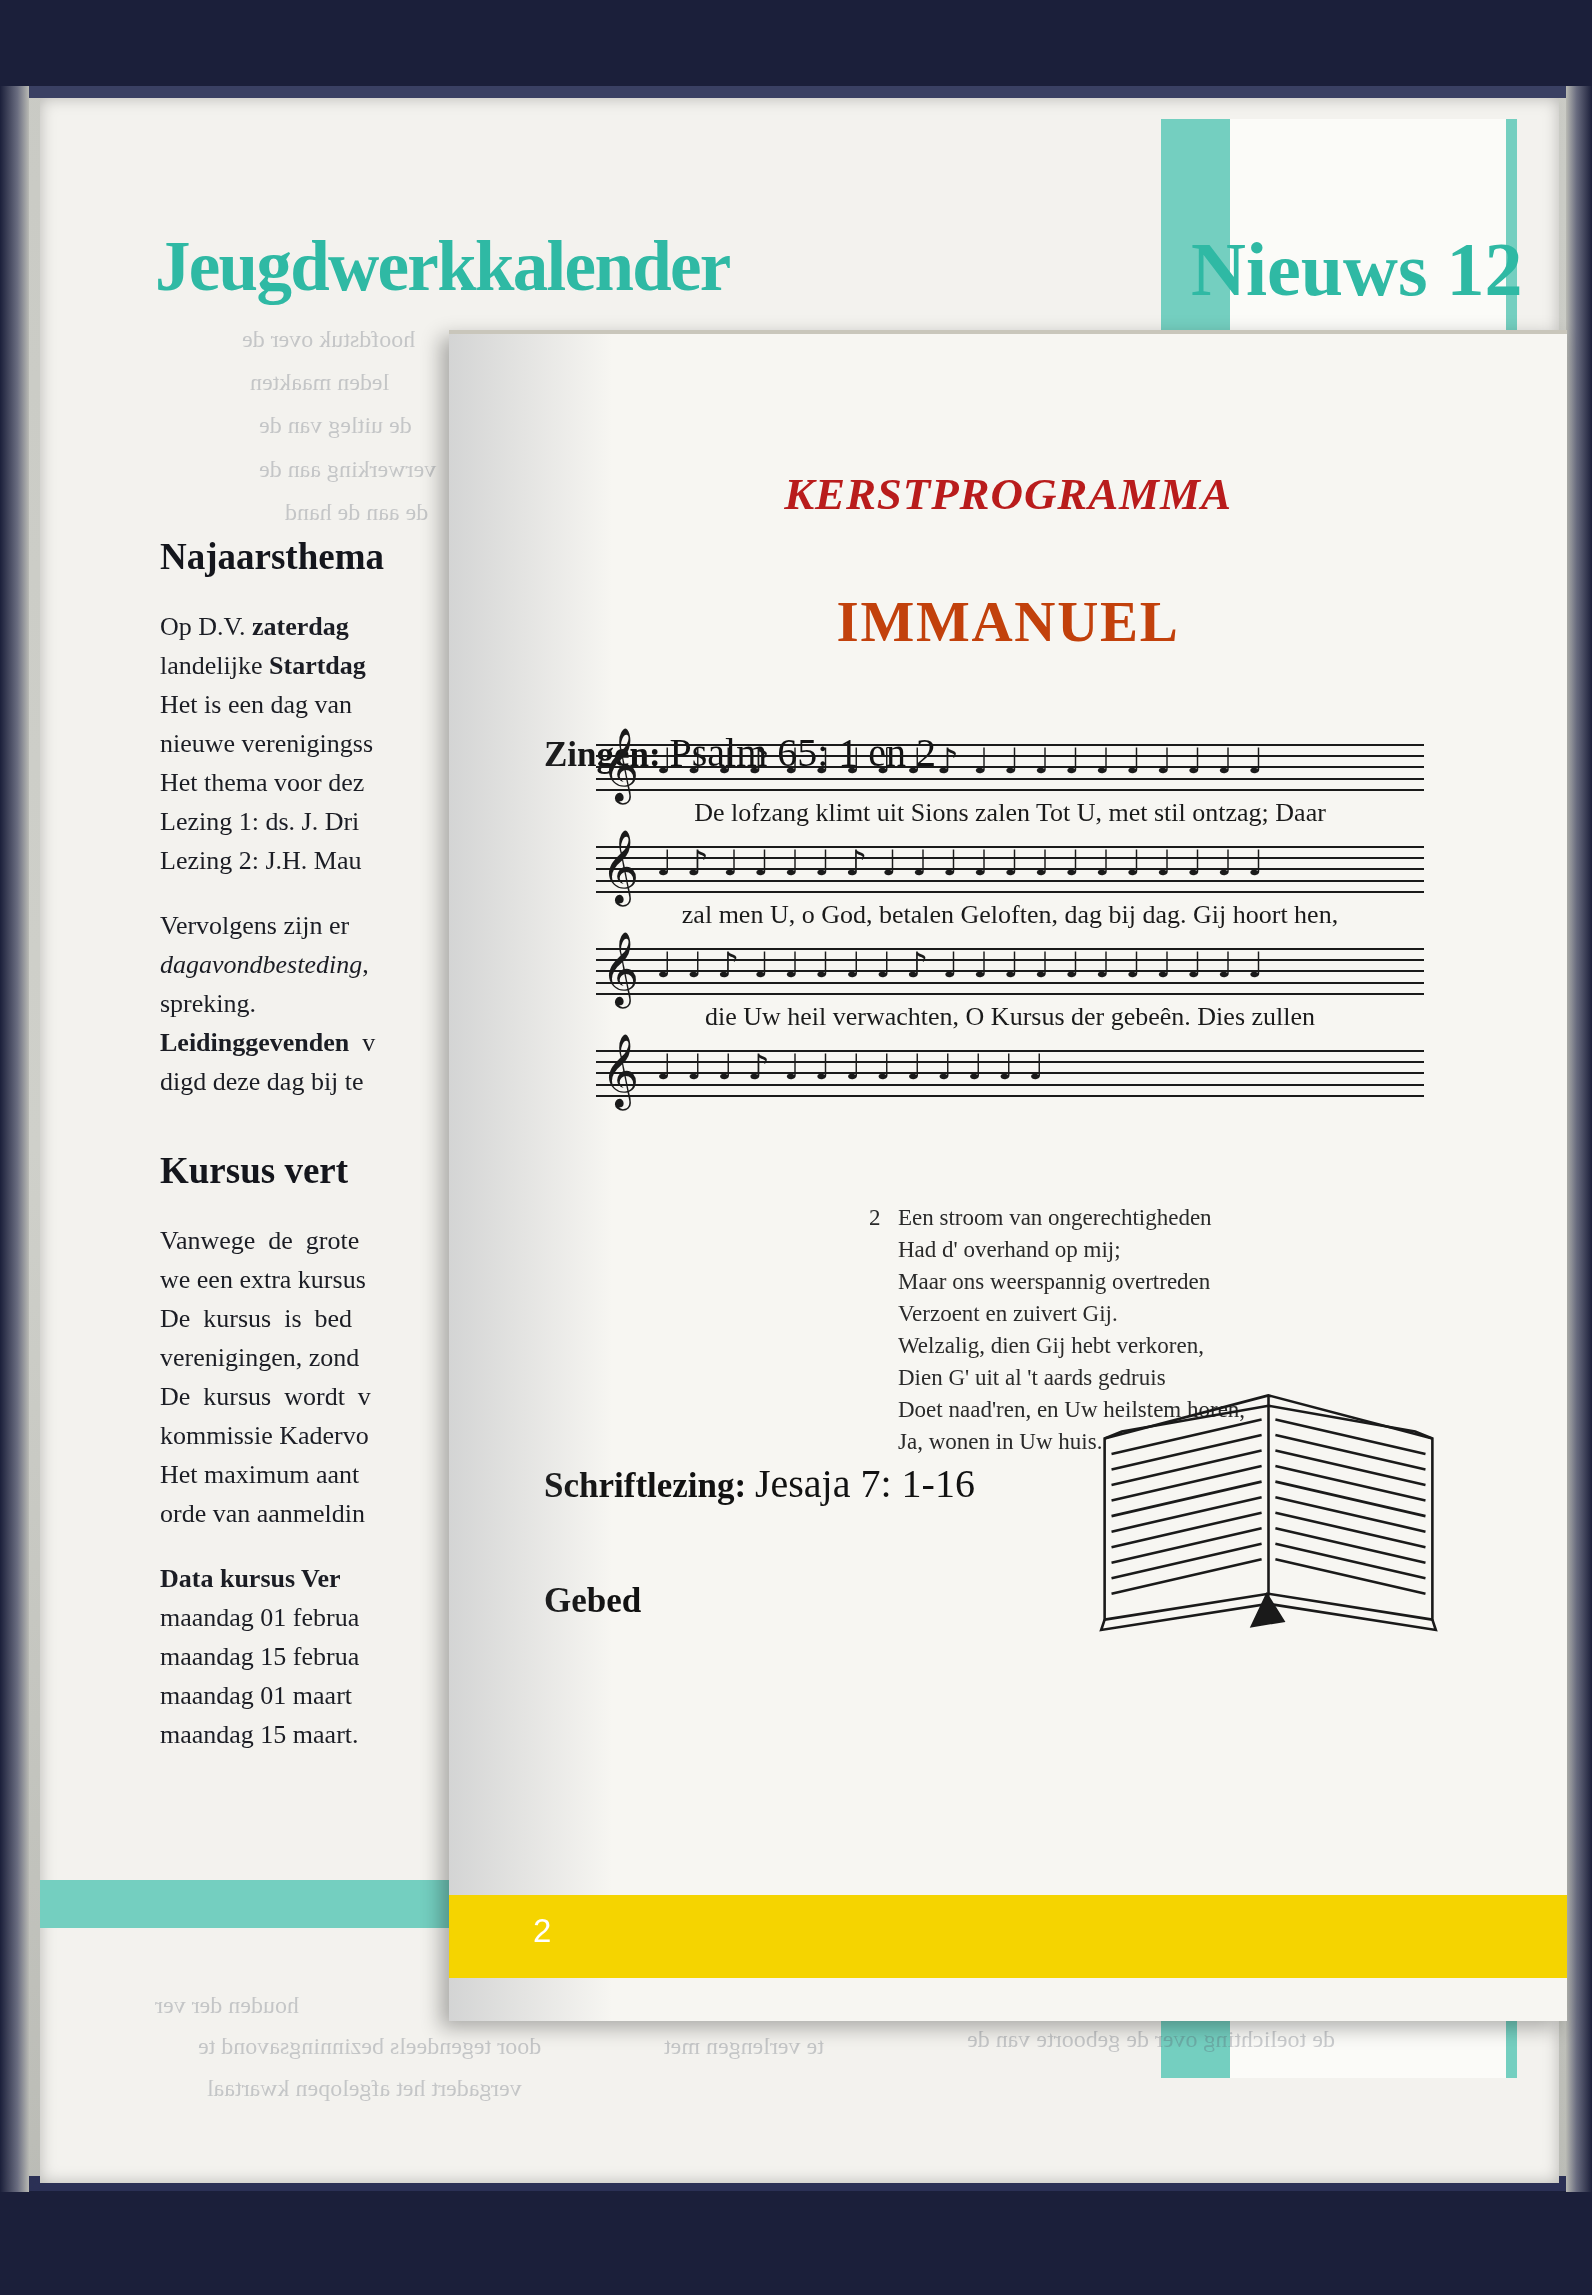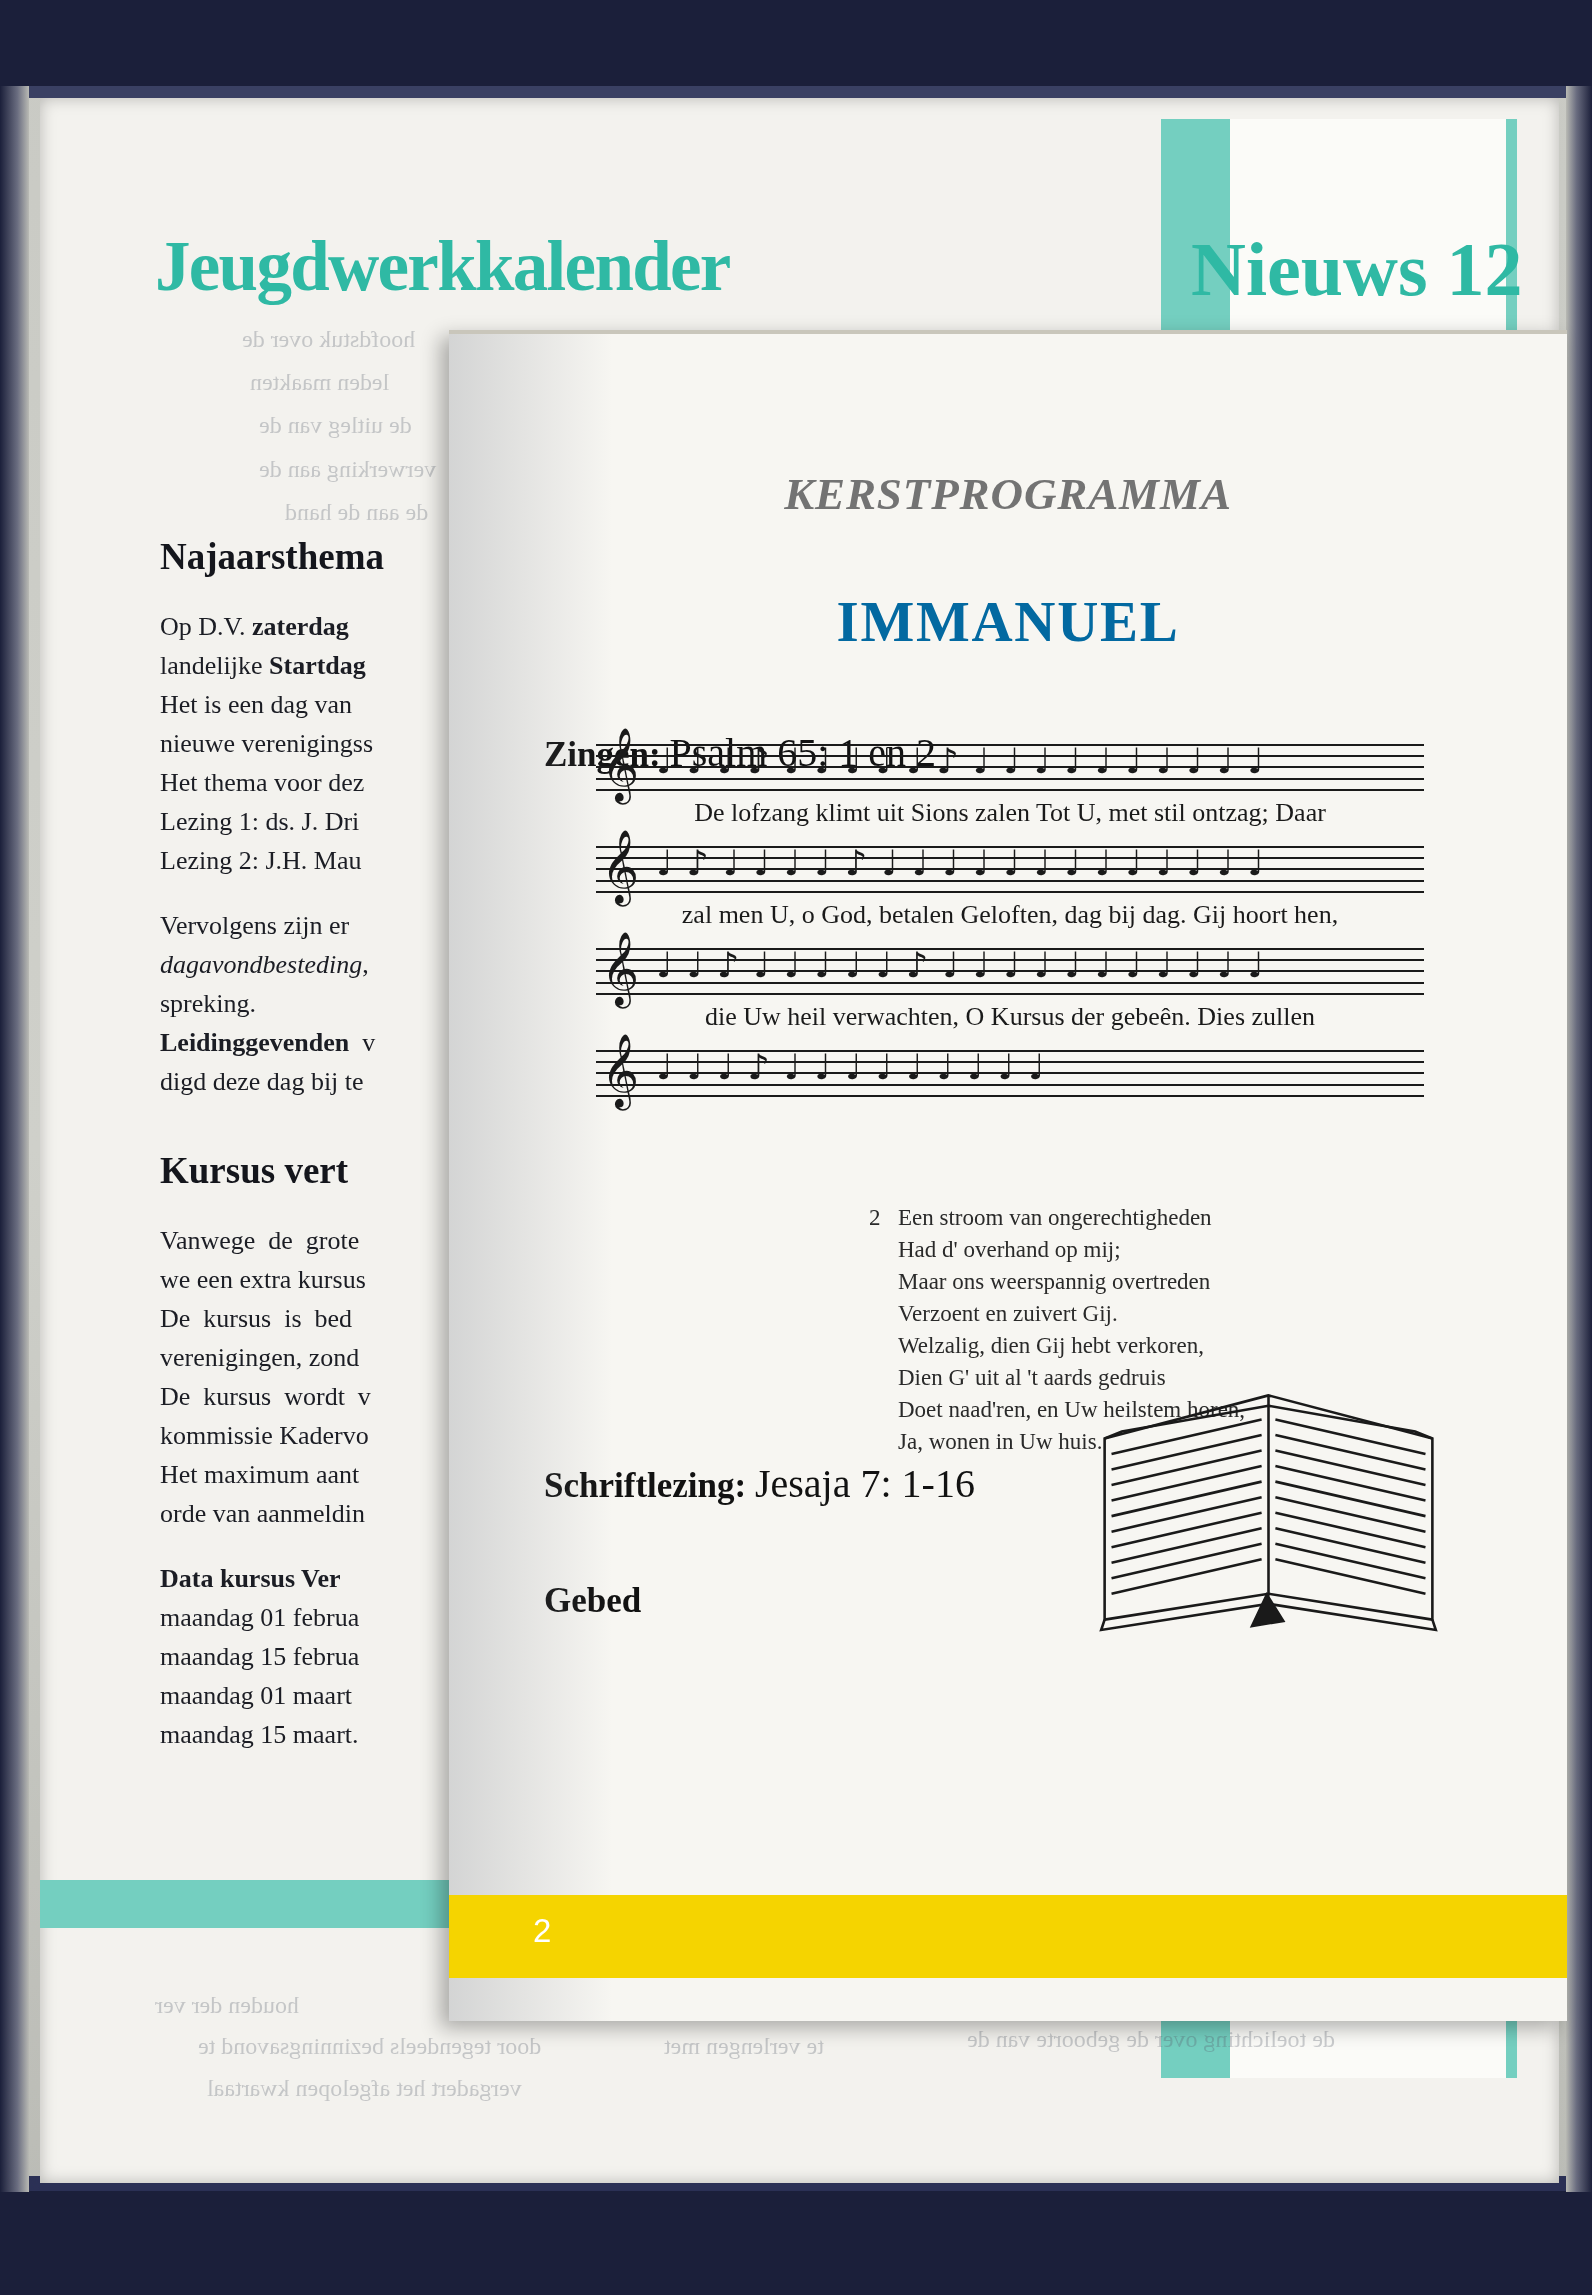--- a/index.html
+++ b/index.html
@@ -202,32 +202,32 @@
   .lf-title {
     position: absolute;
     left: 0; top: 138px;
     width: 1118px;
     text-align: center;
     font-family: "Liberation Serif", serif;
     font-style: italic;
     font-weight: bold;
     font-size: 45px;
     letter-spacing: 0.9px;
-    color: #737373;
+    color: #b91c1c;
   }
   .lf-subtitle {
     position: absolute;
     left: 0; top: 259px;
     width: 1118px;
     text-align: center;
     font-family: "Liberation Serif", serif;
     font-weight: bold;
     font-size: 57px;
     letter-spacing: 1.7px;
-    color: #0369a1;
+    color: #c2410c;
   }
   .lf-label {
     position: absolute;
     font-family: "Liberation Serif", serif;
     font-weight: bold;
     font-size: 35px;
     color: #121212;
     white-space: nowrap;
   }
   .lf-label .val {

